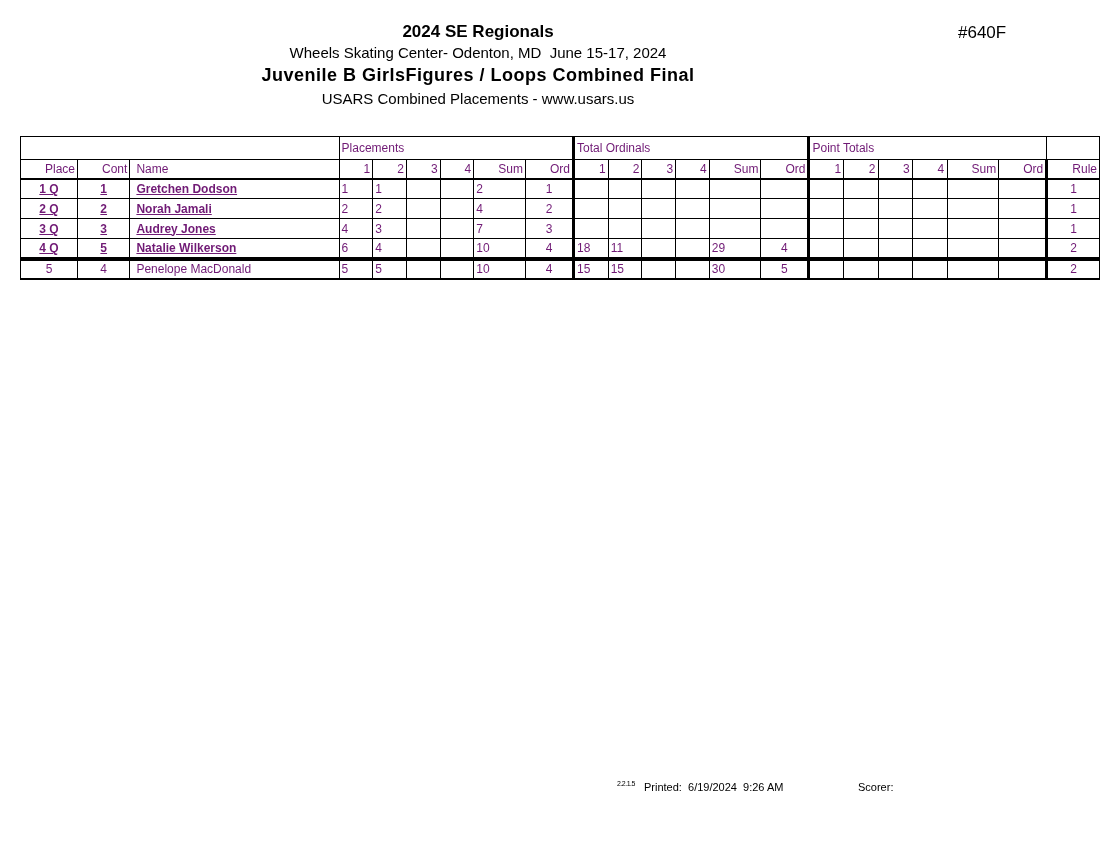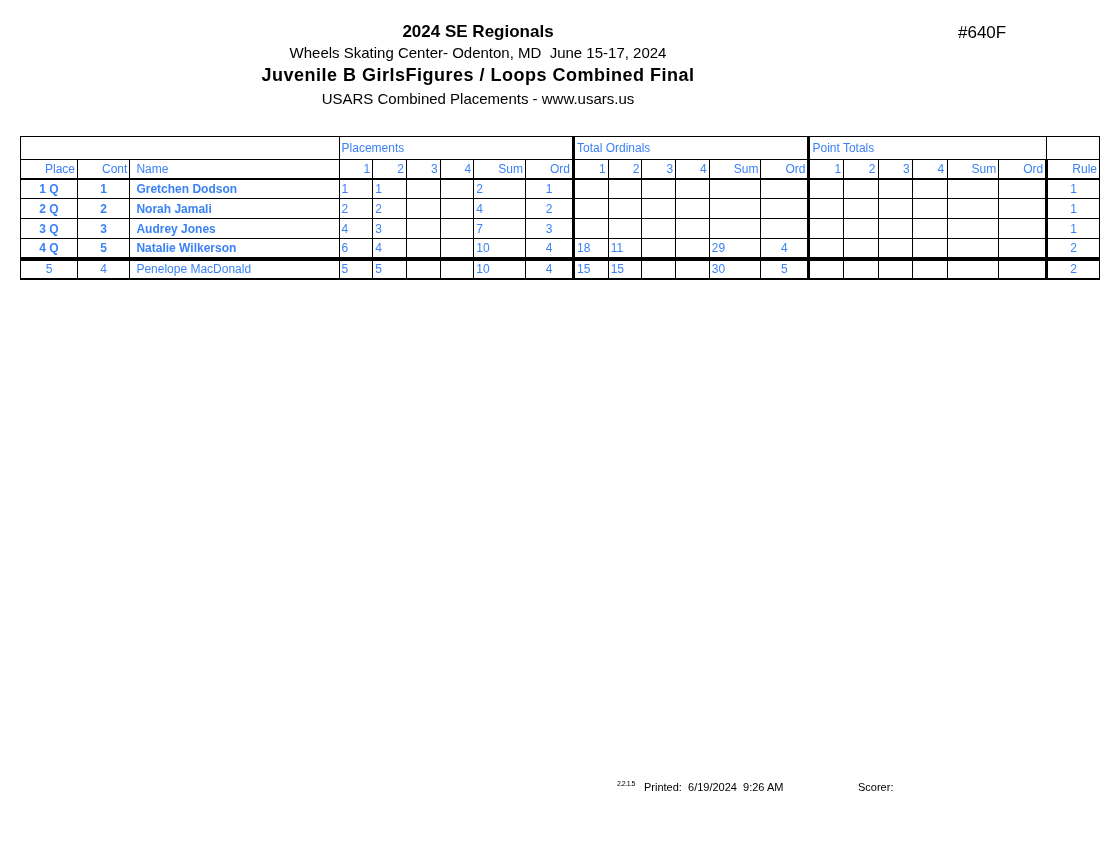--- a/index.html
+++ b/index.html
@@ -43,41 +43,41 @@
   }
 
   
   table.results {
     position: absolute;
     left: 20px;
     top: 136px;
     border-collapse: collapse;
     table-layout: fixed;
     font-size: 12px;
-    color: #3b82f6;
+    color: #701a75;
   }
   table.results td, table.results th {
     border: 1px solid #000;
     height: 20px;
     padding: 0 2px;
     font-weight: normal;
     overflow: hidden;
     white-space: nowrap;
   }
   tr.grow td  { height: 23px; }
   tr.hrow th  { height: 19px; border-bottom: 2px solid #000; padding-left: 24px; }
   td.nb       { border: none; background: transparent; }
   td.group    { text-align: left; padding-left: 4px; font-size: 12px; vertical-align: middle; }
   .tl         { border-left: 3px solid #000 !important; }
   .c          { text-align: center; }
   .l          { text-align: left; padding-left: 6px !important; }
   td.n        { text-align: left; padding-left: 5px; }
   td.sum      { padding-left: 10px; }
   td.ord      { text-align: center; font-weight: bold; }
-  tr.q td.ident { font-weight: bold; }
+  tr.q td.ident { font-weight: bold; text-decoration: underline; }
   tr.cut td   { border-top: 4px solid #000; border-bottom: 2px solid #000; }
 
   
   .footer { position: absolute; left: 0; top: 779px; width: 940px; height: 20px; font-size: 11px; }
   .footer .ver     { position: absolute; left: 617px; top: 1px;  font-size: 7px; letter-spacing: -0.5px; }
   .footer .printed { position: absolute; left: 644px; top: 2px;  white-space: pre; }
   .footer .scorer  { position: absolute; left: 858px; top: 2px; }
 </style>
 </head>
 <body>

